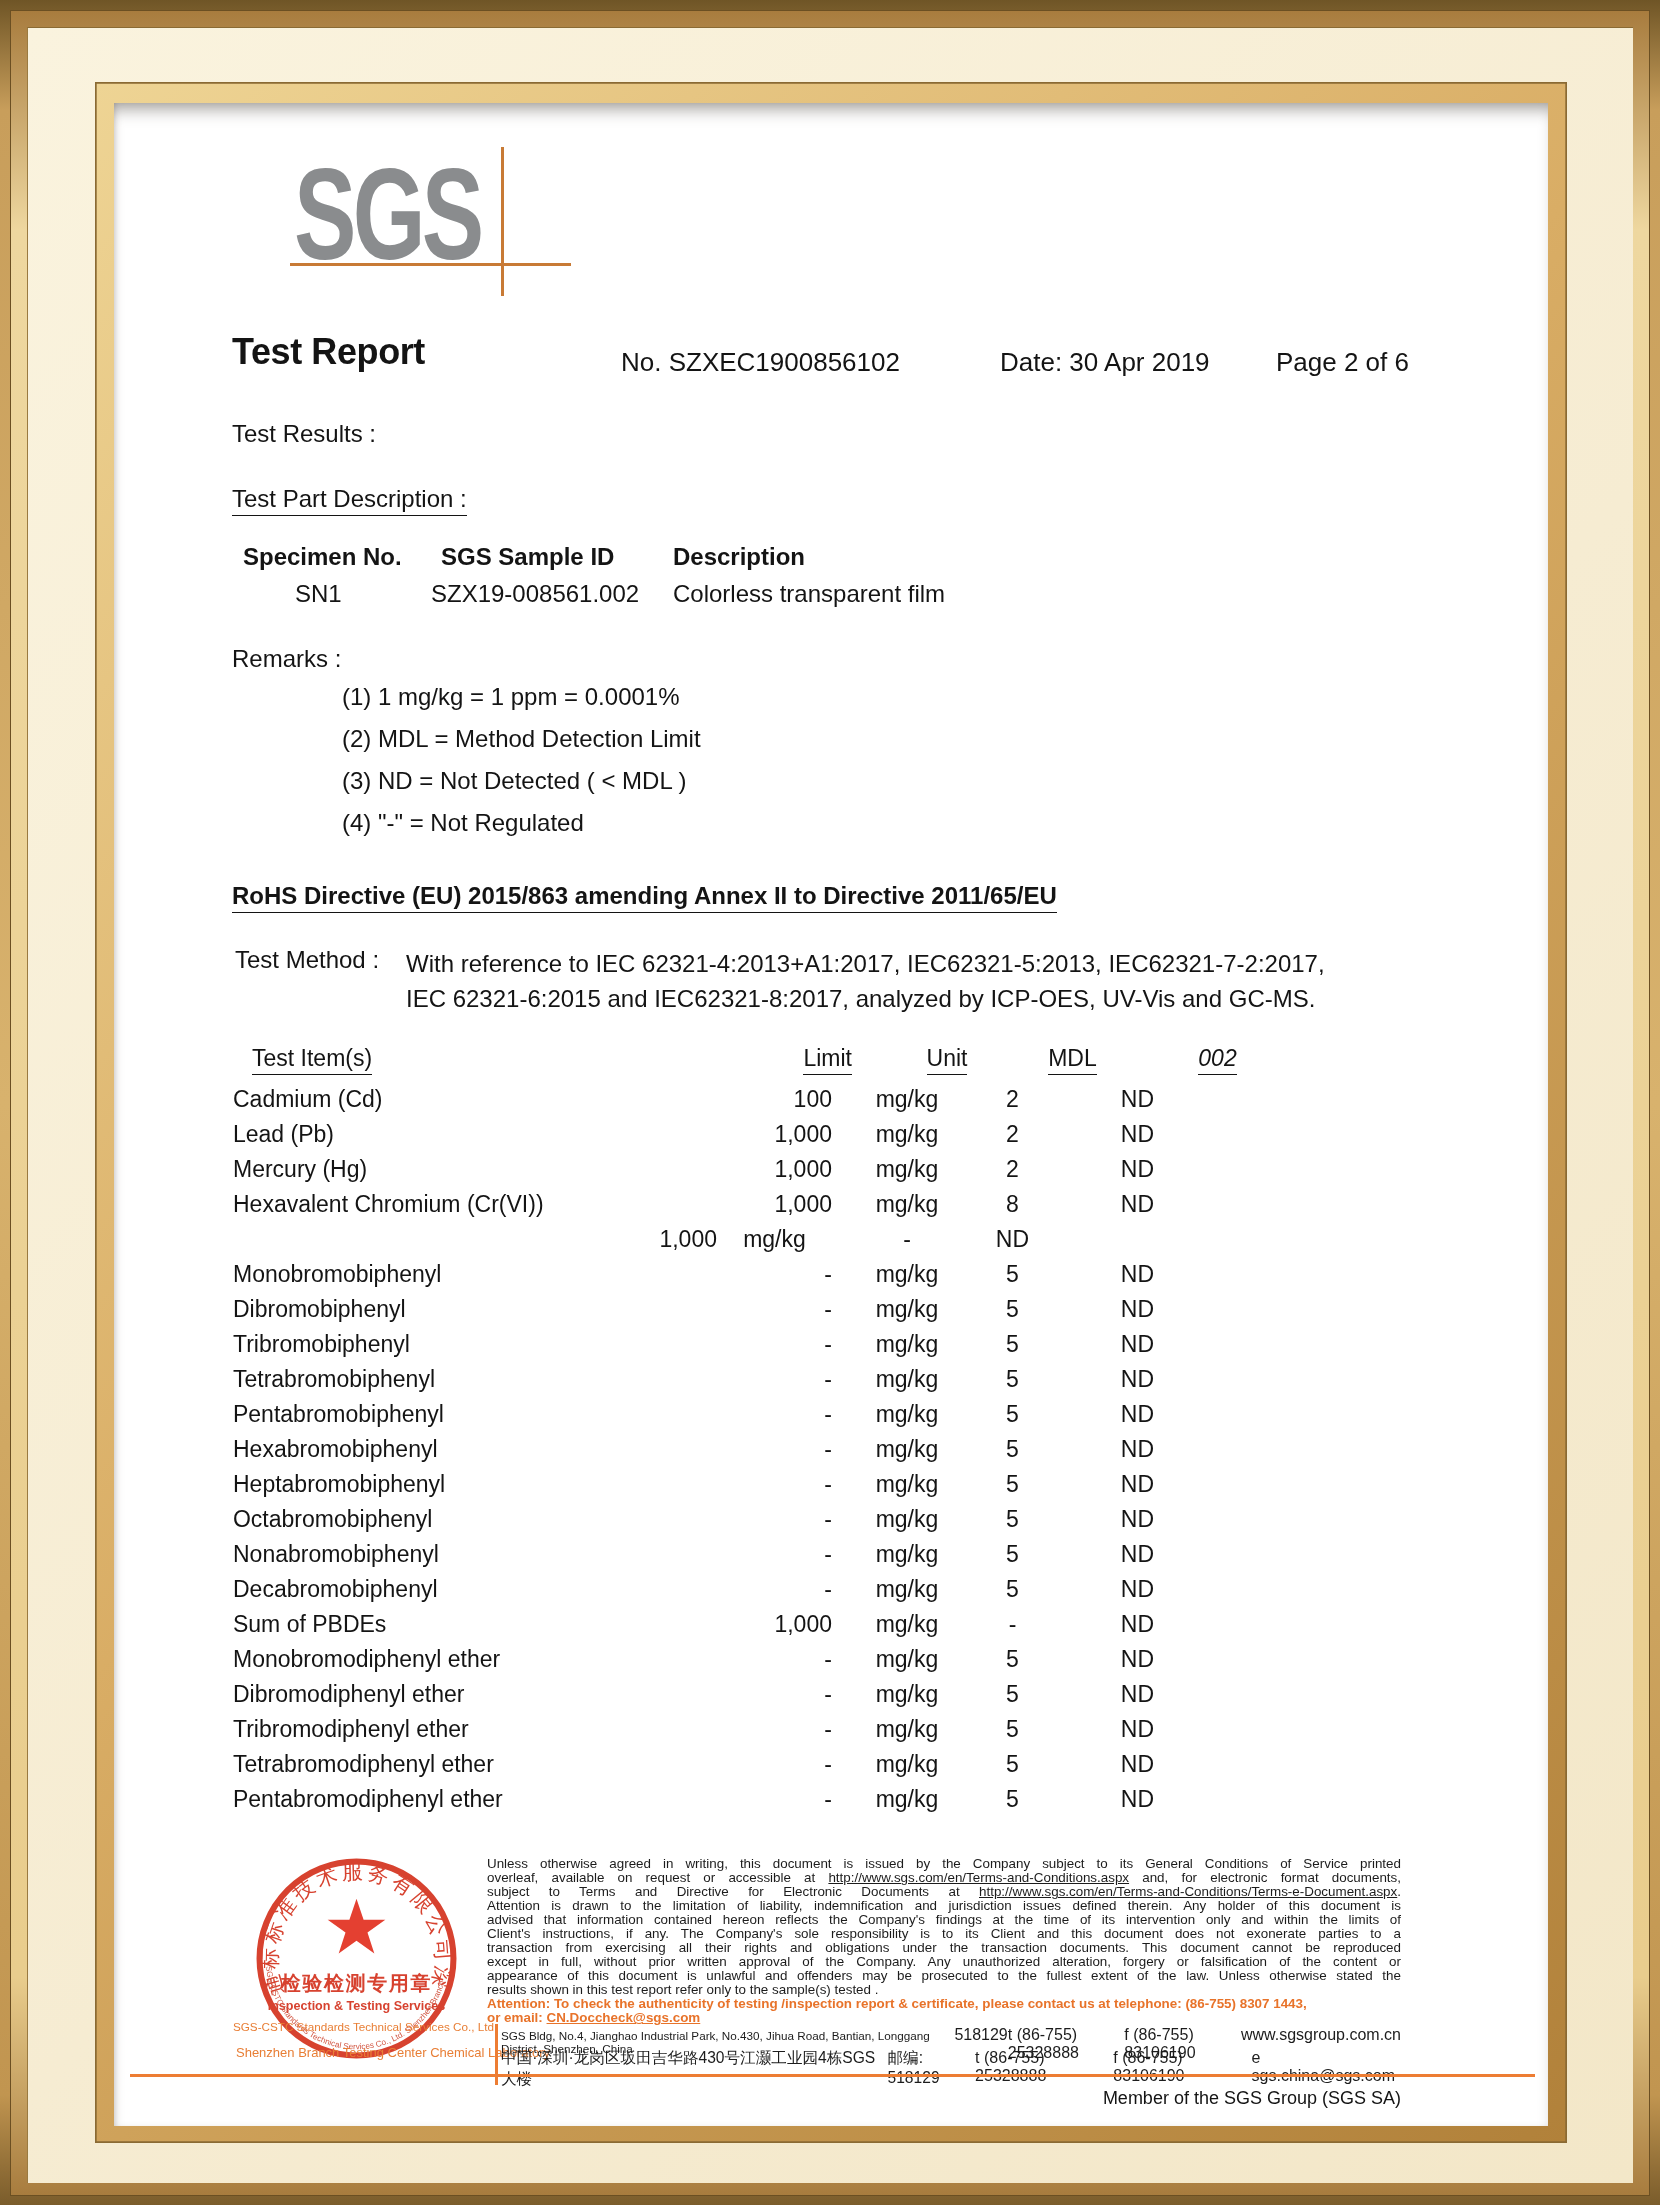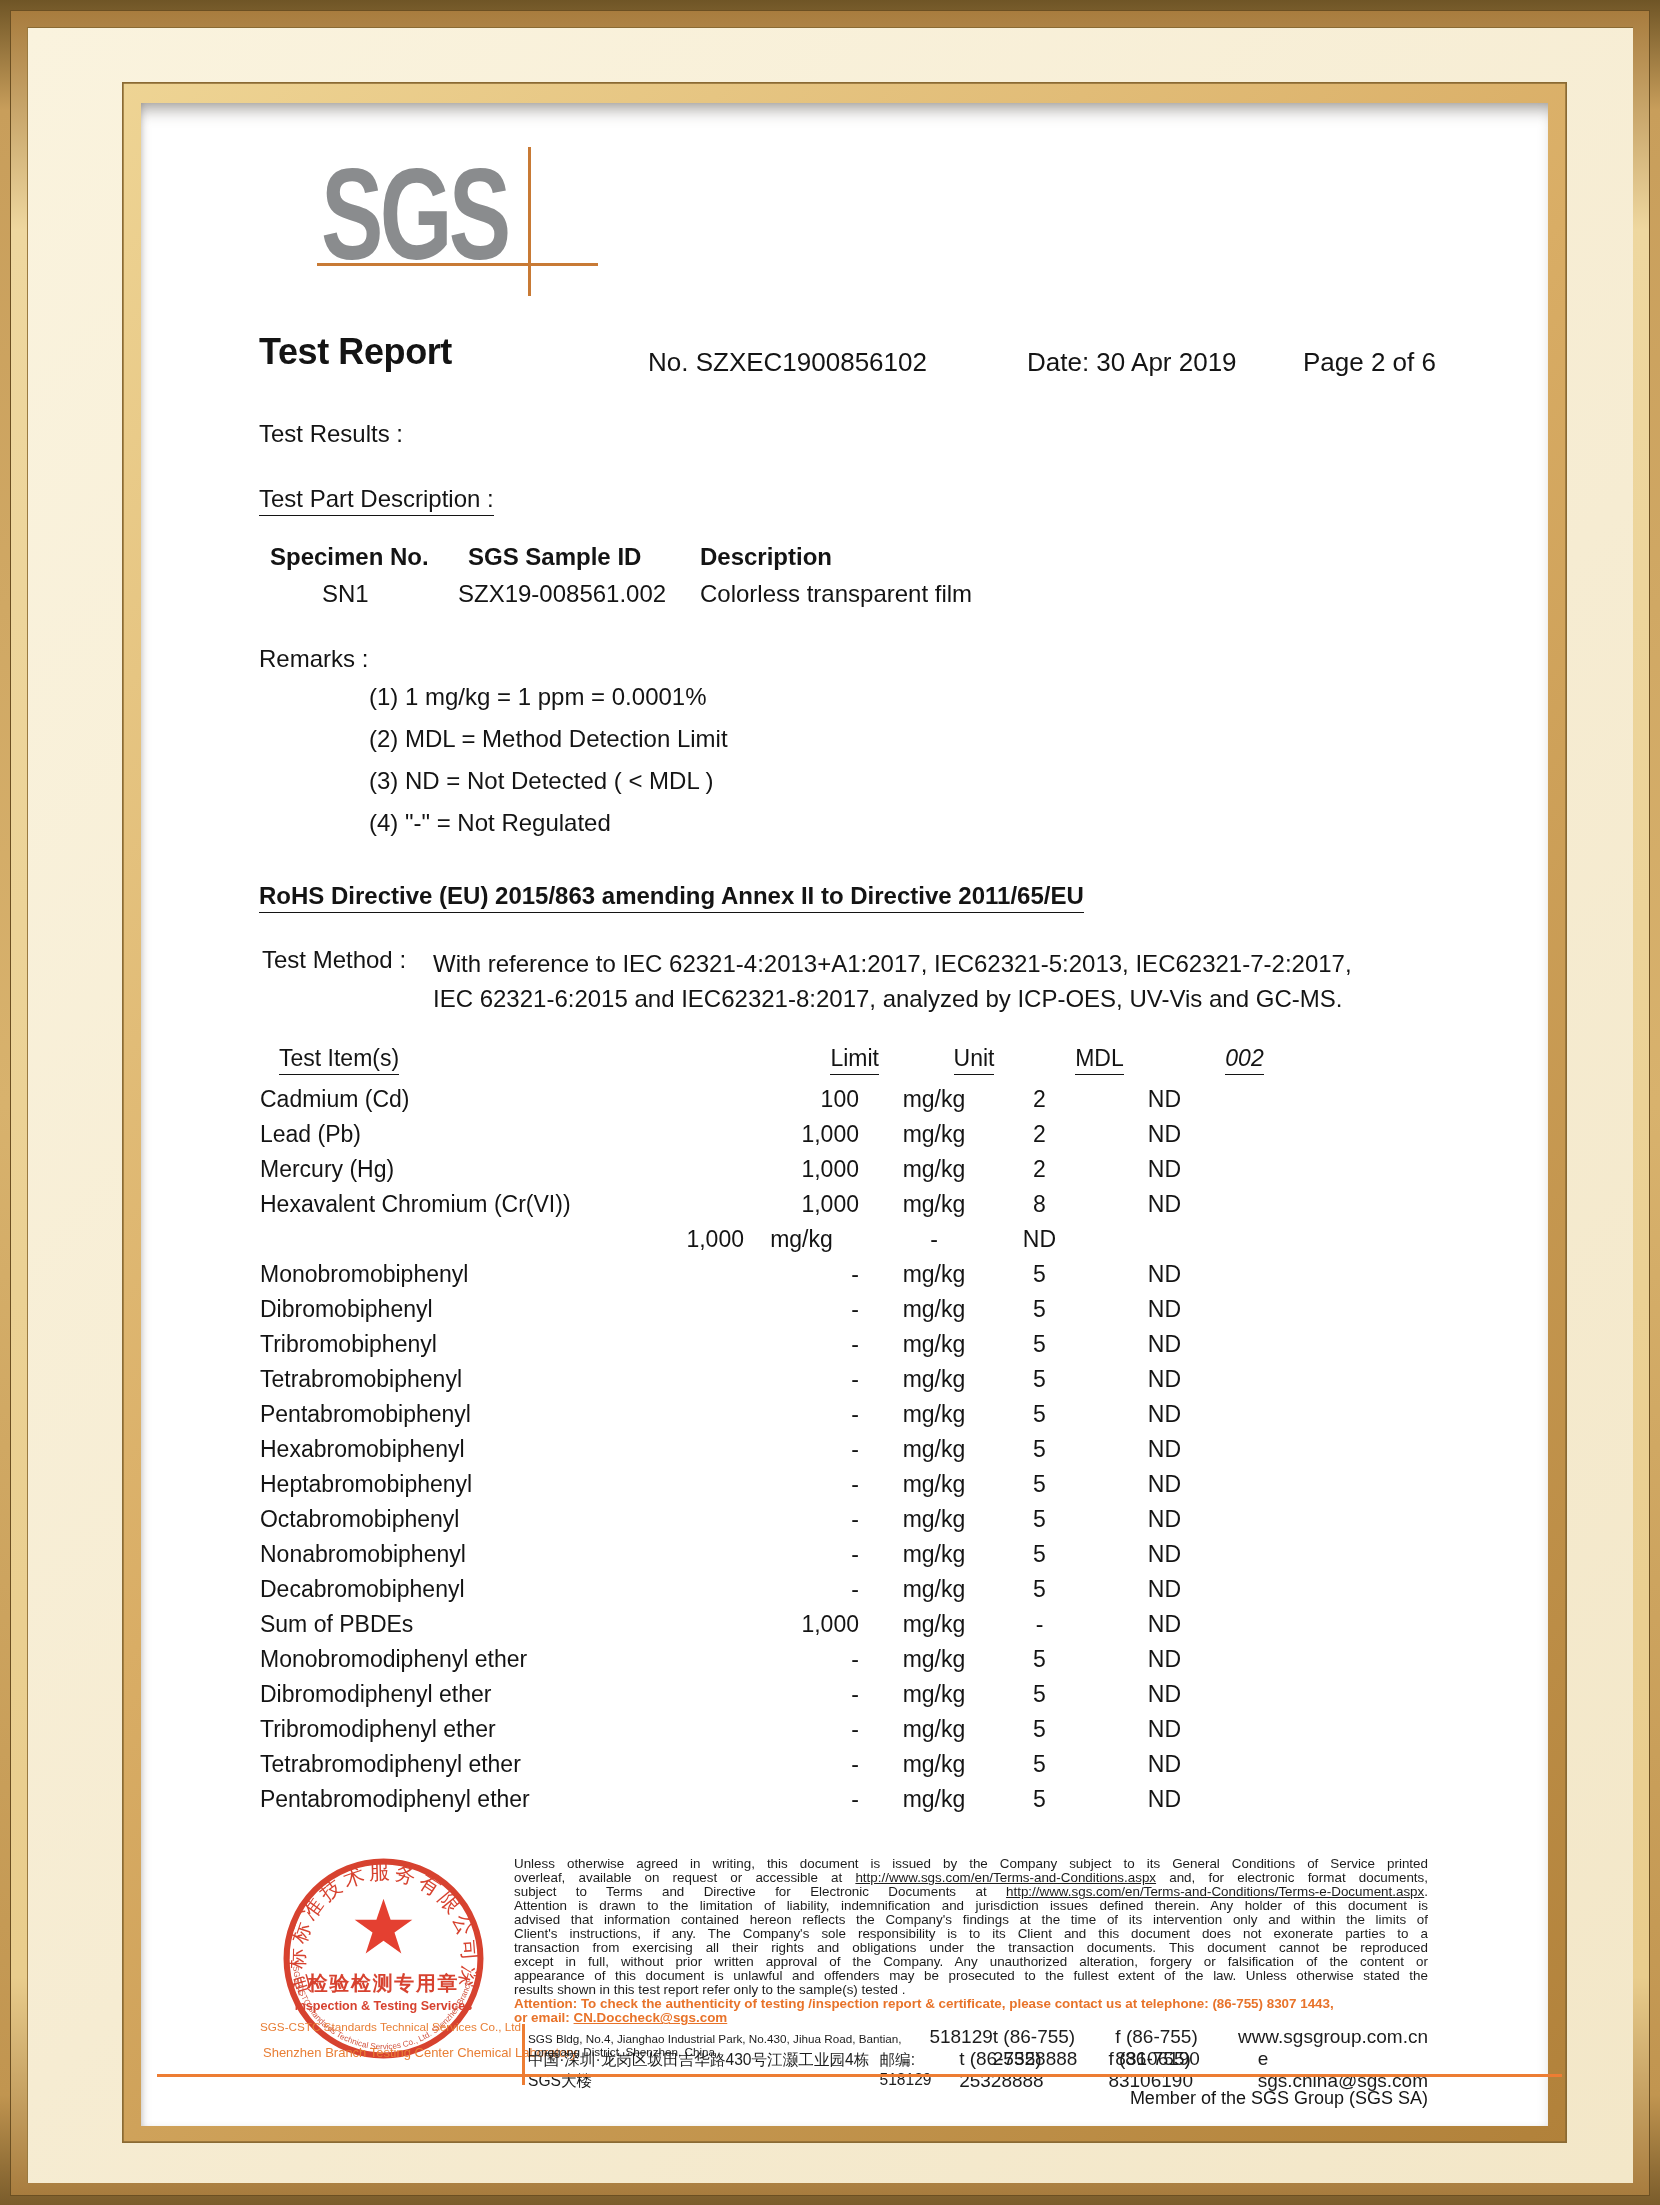--- a/index.html
+++ b/index.html
@@ -5,21 +5,21 @@
   html,body{margin:0;padding:0;width:1660px;height:2205px;overflow:hidden;
     font-family:"Liberation Sans","DejaVu Sans",sans-serif;background:#fff;}
   
   .f1{position:absolute;inset:0;
 ter    background:linear-gradient(180deg,#6f5526 0%,#c89e5b 5%,#d8b26d 50%,#c195506 95%,#7a5c2b 100%);
     background:linear-gradient(180deg,#6f5526 0%,#c89e5b 5%,#d8b26d 50%,#c19550 95%,#7a5c2b 100%);
     padding:10.4px 10.4px 8.6px;box-sizing:border-box;}
   .f2{width:100%;height:100%;box-sizing:border-box;padding:15.6px 15.6px 12px;
     background:linear-gradient(180deg,#a87c3e 0%,#eed79f 10%,#e9cd8d 90%,#a87c3e 100%);
     border:0.9px solid #6b4f22;}
-  .f3{width:100%;height:100%;box-sizing:border-box;padding:54px 66px 40px 94px;
+  .f3{width:100%;height:100%;box-sizing:border-box;padding:54px 66px 40px 67px;
     background:linear-gradient(135deg,#faf3de 0%,#f6ecd2 55%,#f3e7c8 100%);
     border-top:1.7px solid #8a6a33;border-left:1.7px solid #9a7a40;}
   .f4{width:100%;height:100%;box-sizing:border-box;padding:21px 19px 17.3px;
     background:linear-gradient(135deg,#eed494 0%,#d9ad65 45%,#b1813a 100%);
     box-shadow:inset 0 0 0 1.7px #8a6a33;}
   .page{position:relative;width:100%;height:100%;background:#ffffff;
     box-shadow:inset 0 14px 15.6px -7.8px rgba(95,90,82,.55), inset 3.5px 0 7px -3.5px rgba(95,90,82,.35);}
   .content{position:absolute;left:7px;top:9.5px;width:1418px;height:2009px;color:#141414;}
   .abs{position:absolute;white-space:nowrap;}
   
@@ -47,21 +47,21 @@
   .rtable .hdr .c5 span{font-style:italic;}
   
   .ftext{position:absolute;left:366px;top:1745px;width:914px;font-size:13.4px;color:#1c1c1c;}
   .dl{line-height:14px;white-space:normal;}
   .just{text-align:justify;text-align-last:justify;}
   .ulink{text-decoration:underline;}
   .atn{line-height:14px;font-weight:bold;color:#e8732a;white-space:nowrap;}
   .addr{position:absolute;left:380px;width:900px;display:flex;justify-content:space-between;
     align-items:baseline;color:#1c1c1c;}
   .addr .sm{font-size:11.7px;}
-  .addr .num{font-size:19px;}
+  .addr .num{font-size:16px;}
   .addr .cjk{font-size:15.6px;}
   .company1{font-size:11.7px;color:#e87e35;}
   .company2{font-size:13px;color:#e87e35;}
   .vbar{position:absolute;left:374px;top:1912px;width:2.6px;height:61px;background:#ed7d33;}
   .hrule{position:absolute;left:8.6px;top:1962px;width:1405px;height:2.6px;background:#ed7d33;}
   .member{position:absolute;right:138px;top:1976px;font-size:18px;}
   .stamp{position:absolute;left:97px;top:1708px;width:277px;height:277px;opacity:.93;}
 </style>
 </head>
 <body>

